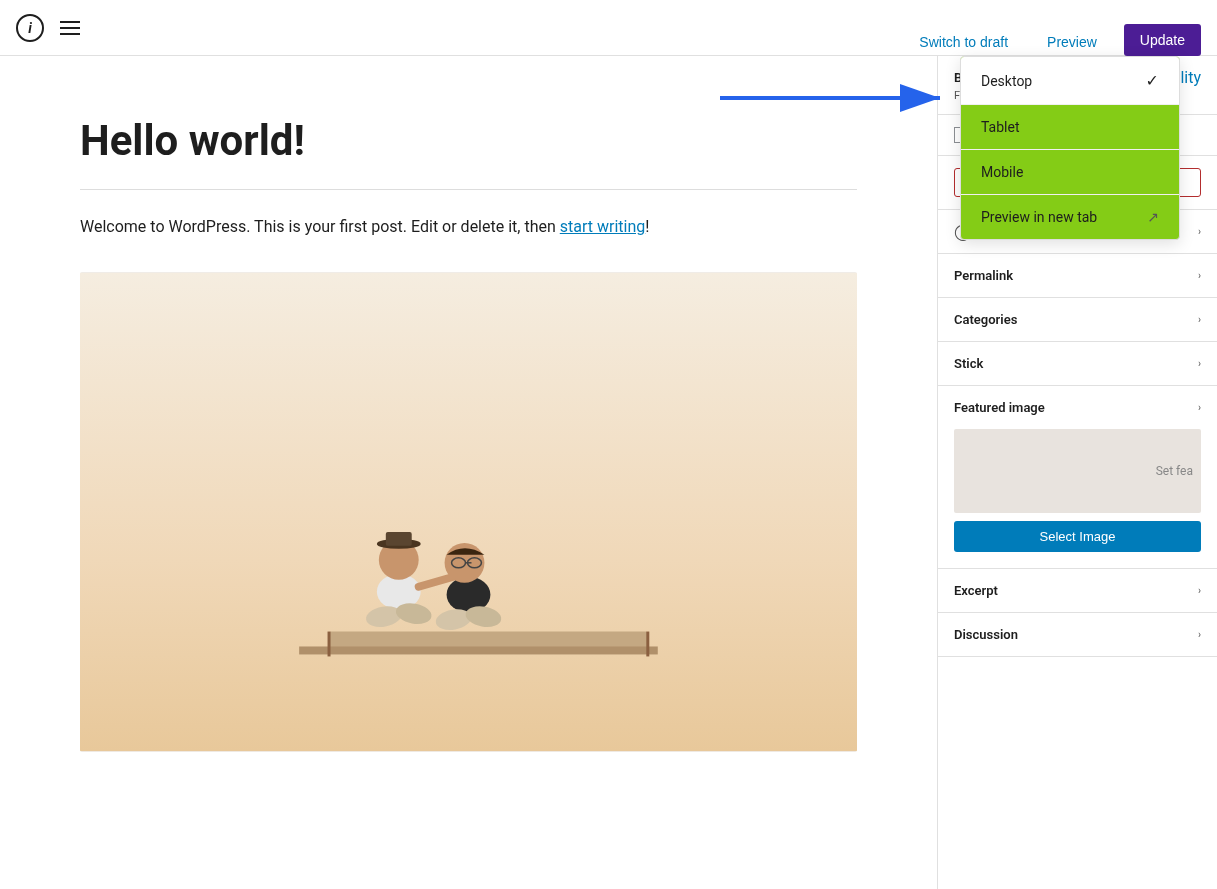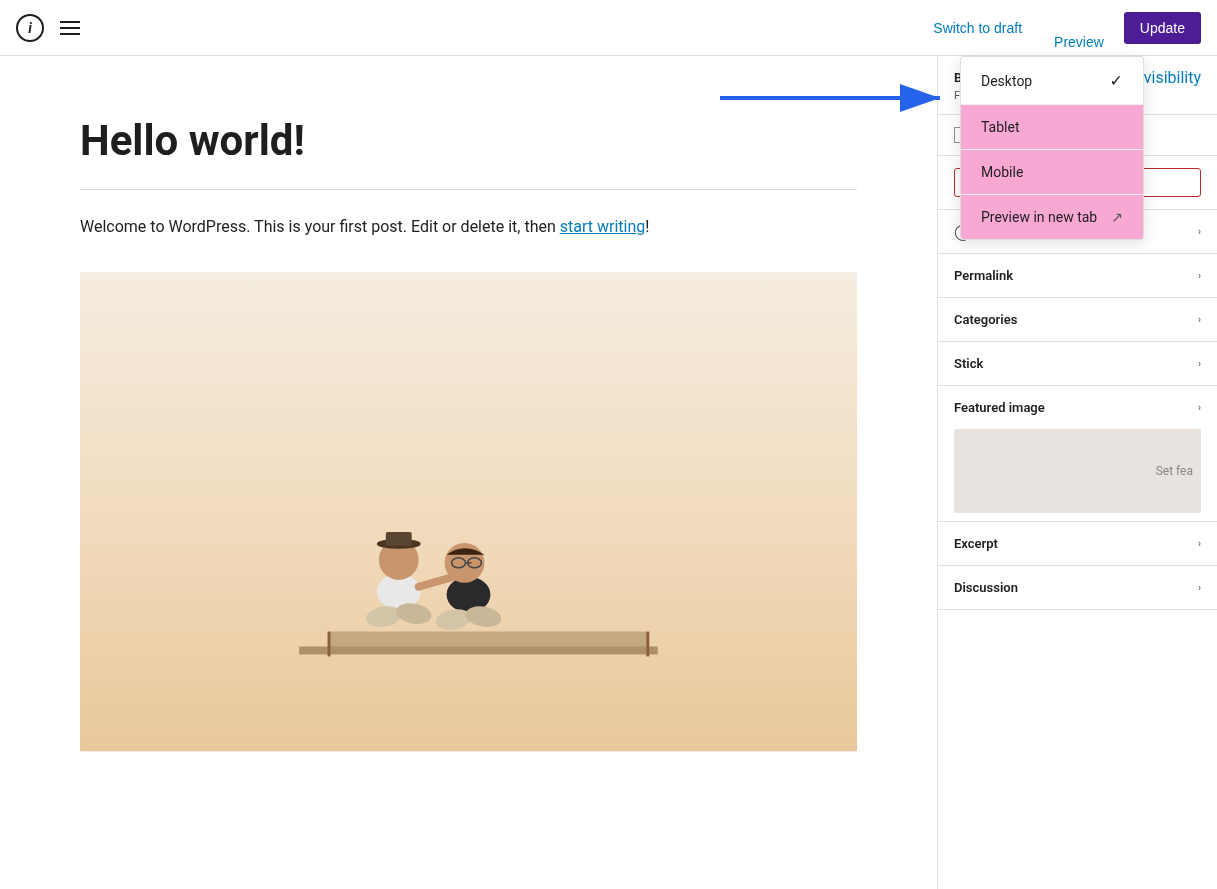--- a/index.html
+++ b/index.html
@@ -11,21 +11,21 @@
       align-items: center;
       justify-content: space-between;
       height: 56px;
       border-bottom: 1px solid #e0e0e0;
       padding: 0 16px;
       background: #fff;
       position: relative;
       z-index: 10;
     }
     .topbar-left { display: flex; align-items: center; gap: 16px; }
-    .topbar-right { display: flex; align-items: center; gap: 8px; }
+    .topbar-right { display: flex; align-items: flex-end; gap: 15px; }
     .info-icon {
       width: 28px; height: 28px; border-radius: 50%;
       border: 2px solid #1e1e1e;
       display: flex; align-items: center; justify-content: center;
       font-style: italic; font-weight: bold; font-size: 14px; color: #1e1e1e;
       cursor: pointer;
     }
     .hamburger { display: flex; flex-direction: column; gap: 4px; cursor: pointer; }
     .hamburger span { display: block; width: 20px; height: 2px; background: #1e1e1e; }
     .btn-switch-draft {
@@ -234,22 +234,22 @@
       font-size: 13px;
       cursor: pointer;
       margin: 0 16px 16px 16px;
       width: calc(100% - 32px);
       text-align: center;
     }
     .dropdown-menu {
       position: absolute;
       top: 56px;
       left: 960px;
-      width: 184px;
-      background: #f9a8d4;
+      width: 220px;
+      background: #84cc16;
       border: 1px solid #ddd;
       border-radius: 4px;
       box-shadow: 0 4px 16px rgba(0,0,0,0.12);
       z-index: 200;
       overflow: hidden;
     }
     .dropdown-item {
       display: flex;
       align-items: center;
       justify-content: space-between;
@@ -411,20 +411,21 @@
     </div>
 
     <div class="featured-image-section">
       <div class="featured-image-header">
         <span class="featured-image-title">Featured image</span>
         <span class="chevron">›</span>
       </div>
       <div class="featured-image-thumb">
         <span class="featured-image-thumb-text">Set fea</span>
       </div>
+      <button class="btn-select-image">Select Image</button>
     </div>
 
     <div class="collapsible-section">
       <div class="collapsible-header">
         <span class="collapsible-title">Excerpt</span>
         <span class="chevron">›</span>
       </div>
     </div>
 
     <div class="collapsible-section">

